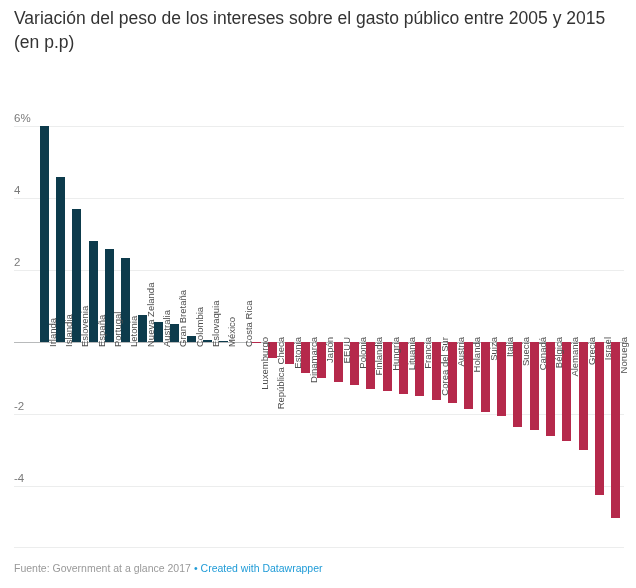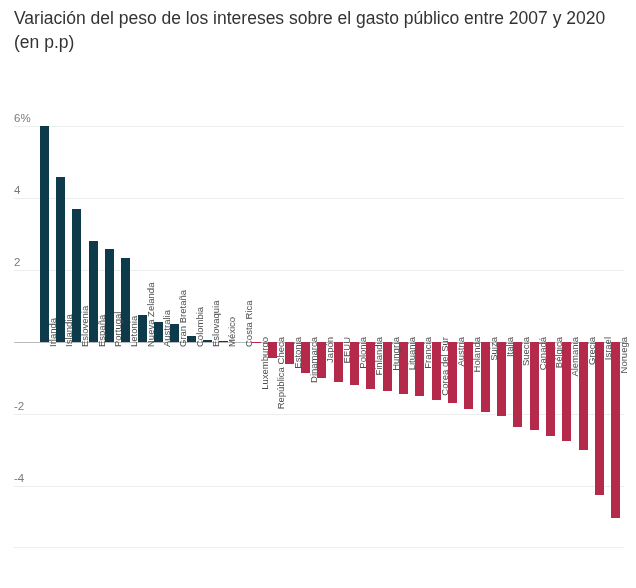--- a/index.html
+++ b/index.html
@@ -61,21 +61,21 @@
   #footer a{color:#1f9bd7;text-decoration:none;}
   #footerline{
     position:absolute;left:14px;right:12px;bottom:40px;height:1px;background:#eceded;
   }
 </style>
 </head>
 <body>
 
 <div id="wrap">
 
-  <div id="title">Variación del peso de los intereses sobre el gasto público entre 2007 y 2020 (en p.p)</div>
+  <div id="title">Variación del peso de los intereses sobre el gasto público entre 2005 y 2015 (en p.p)</div>
 
   <div id="plot">
     <div id="gridlines">
         <div class="gridline" style="top: 374.035px;"></div>
         <div class="gridline" style="top: 302.105px;"></div>
         <div class="gridline zero" style="top: 230.175px;"></div>
         <div class="gridline" style="top: 158.246px;"></div>
         <div class="gridline" style="top: 86.3158px;"></div>
         <div class="gridline" style="top: 14.386px;"></div>
       </div>
@@ -158,14 +158,17 @@
         <div class="catlabel" style="left: 537.667px; top: 225.175px; transform: rotate(-90deg) translateX(-100%);">Canadá</div>
         <div class="catlabel" style="left: 554px; top: 225.175px; transform: rotate(-90deg) translateX(-100%);">Bélgica</div>
         <div class="catlabel" style="left: 570.333px; top: 225.175px; transform: rotate(-90deg) translateX(-100%);">Alemania</div>
         <div class="catlabel" style="left: 586.667px; top: 225.175px; transform: rotate(-90deg) translateX(-100%);">Grecia</div>
         <div class="catlabel" style="left: 603px; top: 225.175px; transform: rotate(-90deg) translateX(-100%);">Israel</div>
         <div class="catlabel" style="left: 619.333px; top: 225.175px; transform: rotate(-90deg) translateX(-100%);">Noruega</div>
       </div>
   </div>
 
   <div id="footerline"></div>
+  <div id="footer">
+    <span>Fuente: Government at a glance 2017</span><span class="sep">•</span><a href="#">Created with Datawrapper</a>
+  </div>
 
 </div>
 
 </body></html>

